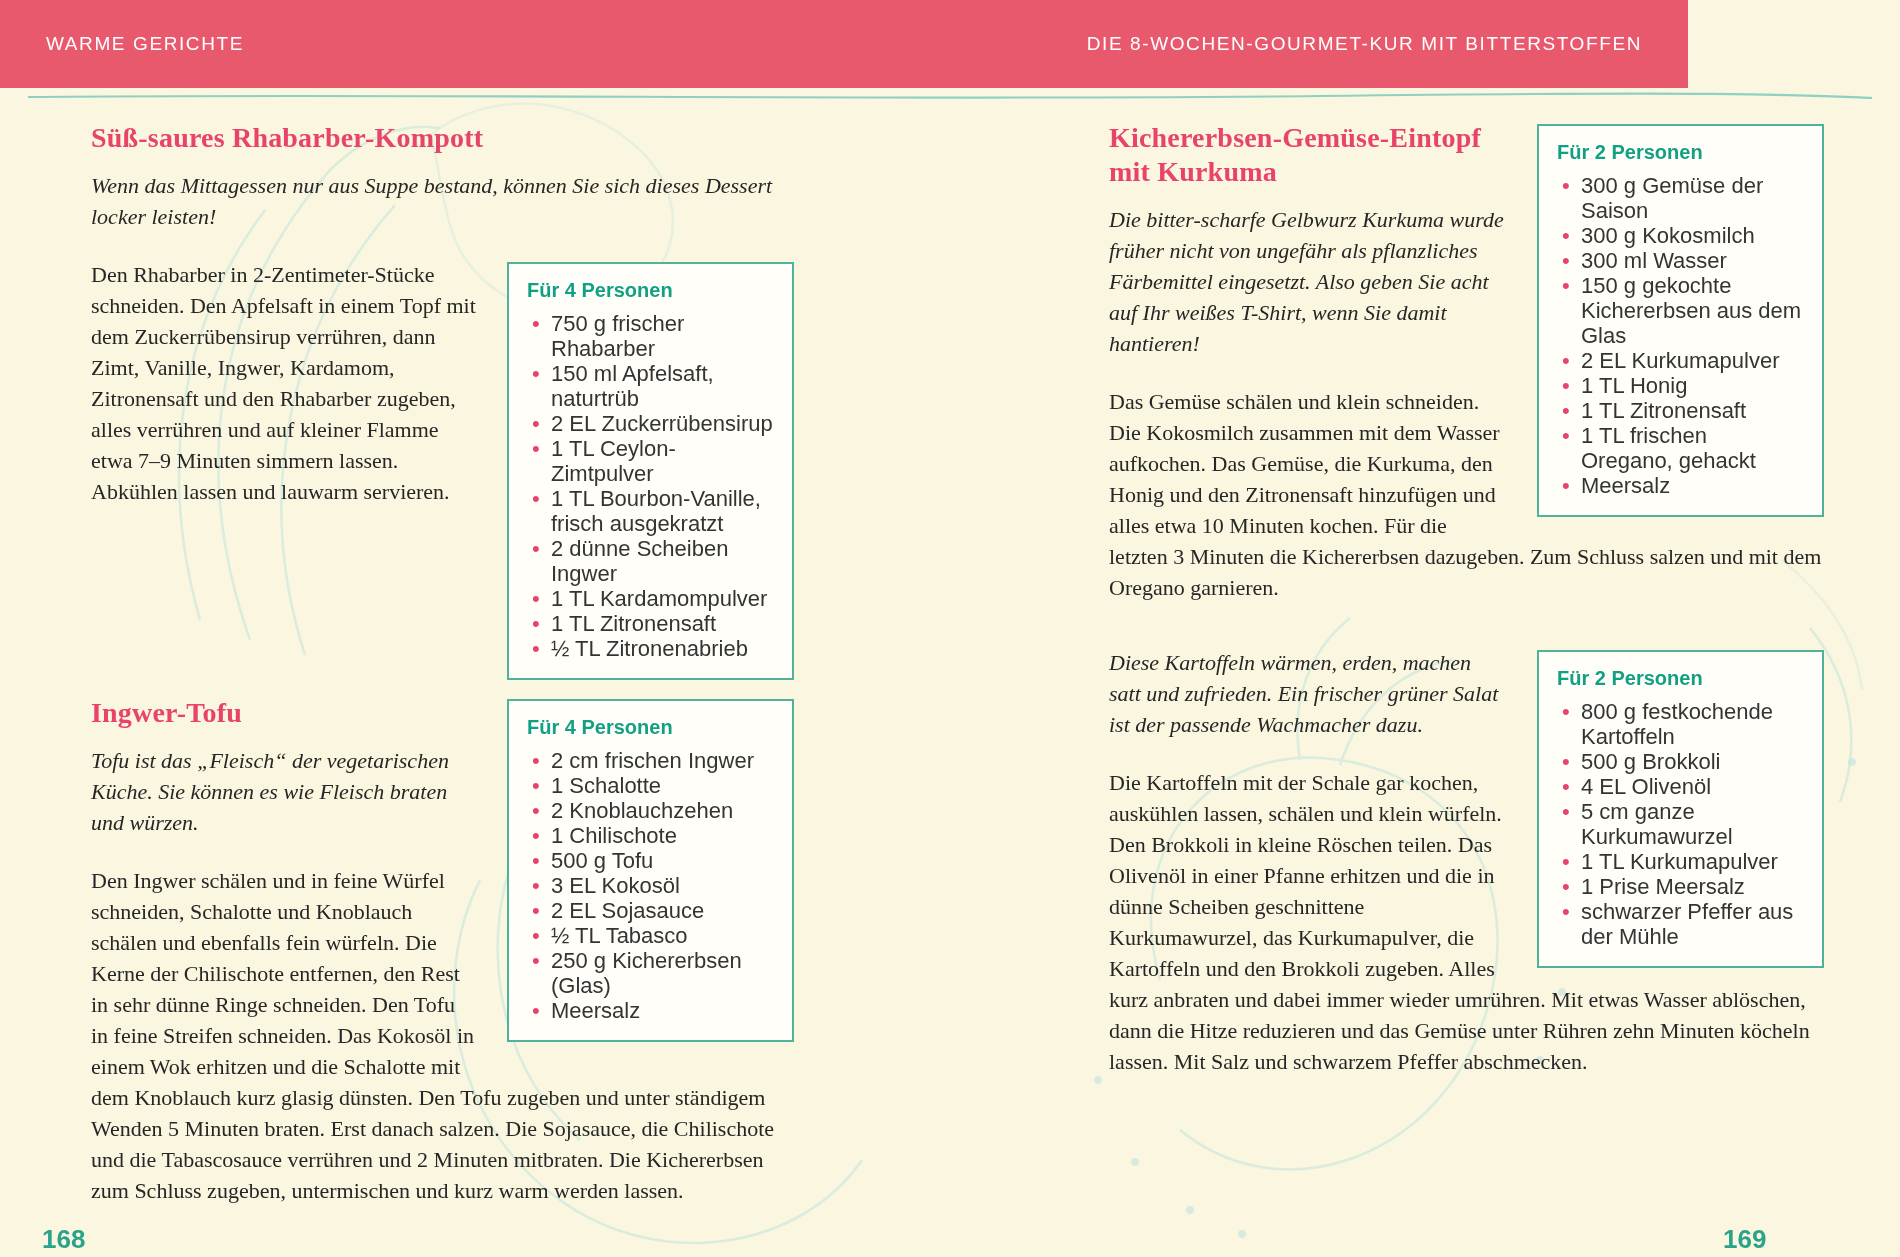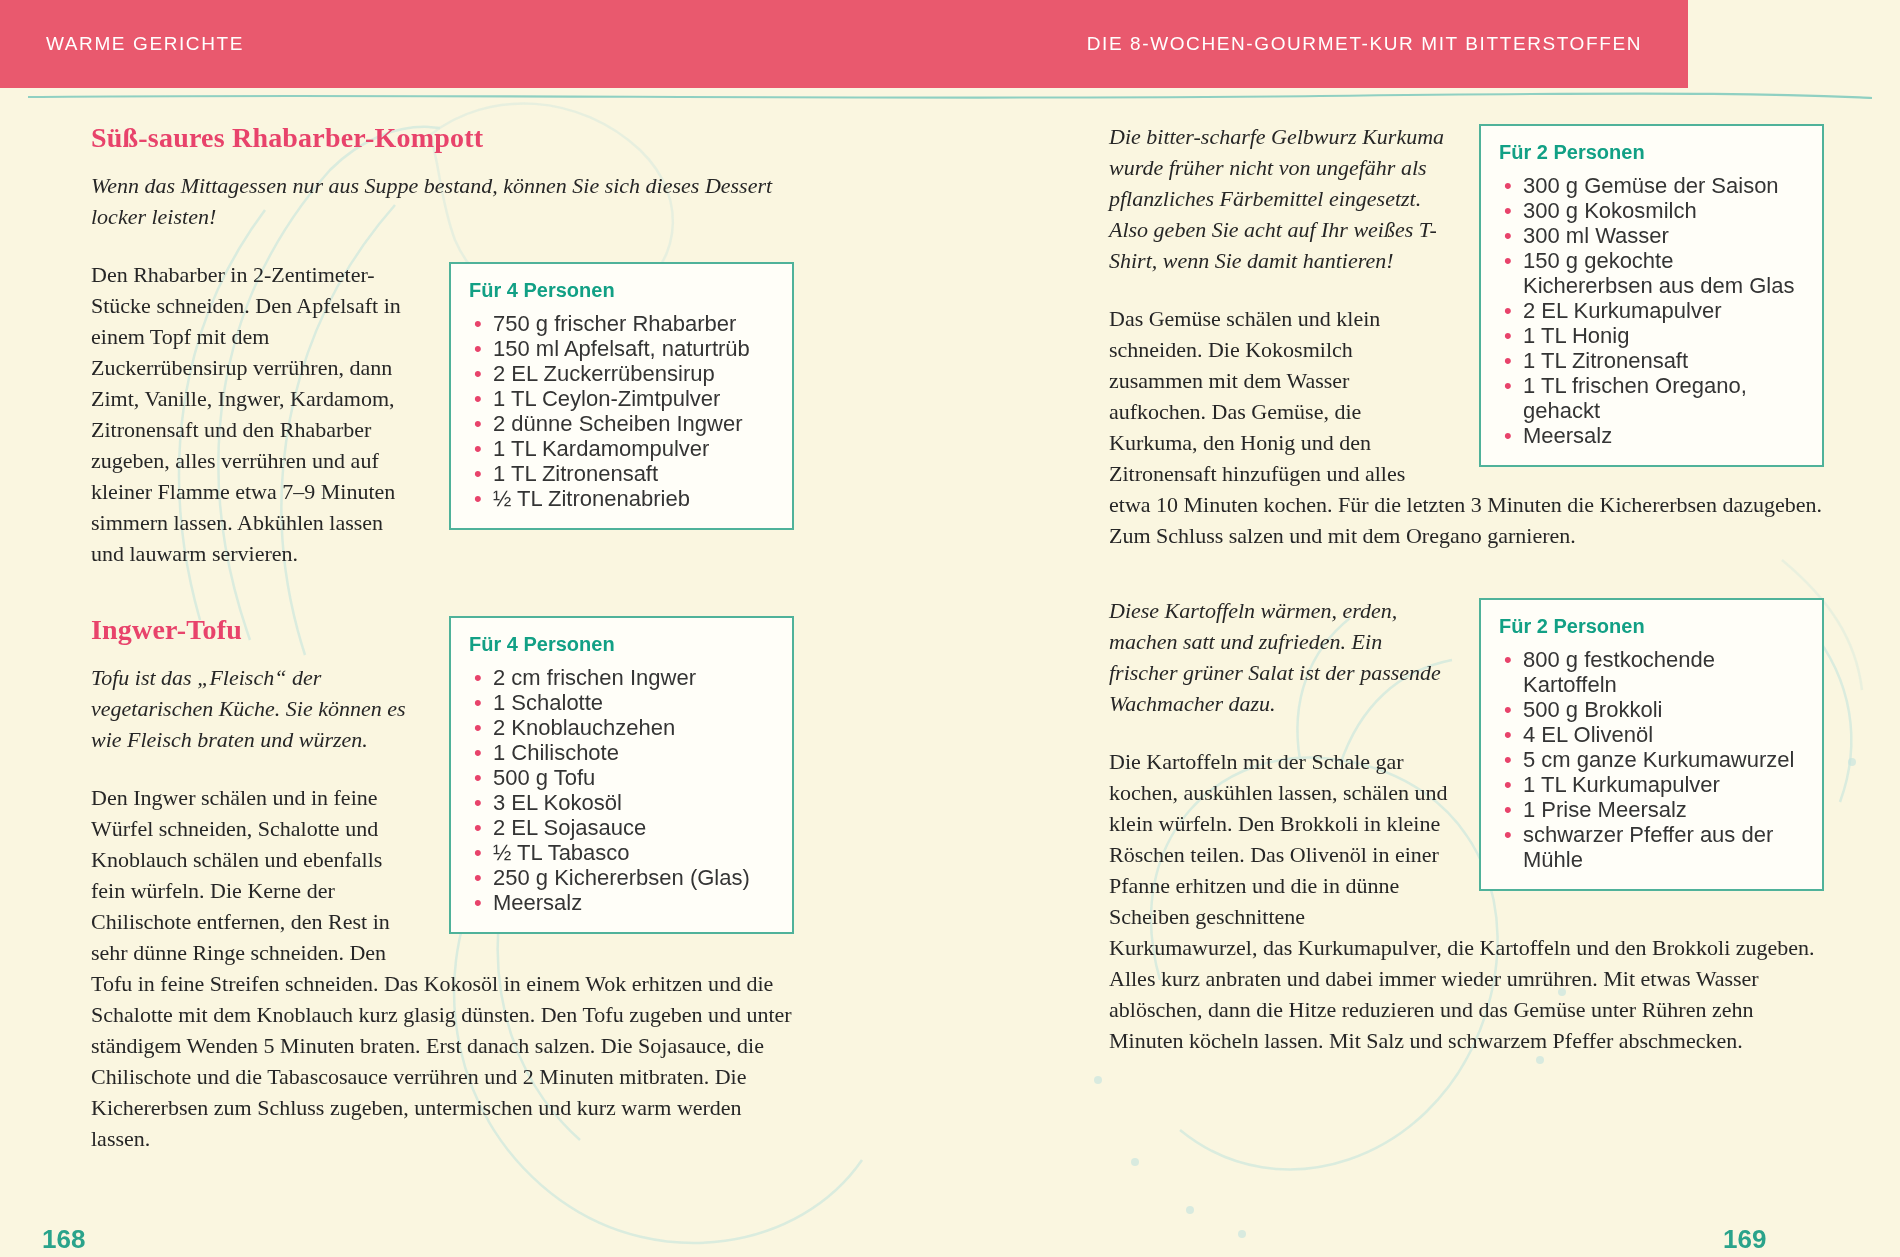--- a/index.html
+++ b/index.html
@@ -33,21 +33,21 @@
     color:var(--heading,#e8436b);
     font-size:28px; line-height:34px;
     margin-bottom:15px; letter-spacing:0.2px;
   }
   .recipe-intro {
     font-style:italic; font-size:22px; line-height:31px;
     margin-bottom:27px;
   }
   .recipe-body { font-size:22px; line-height:31px; hyphens:auto; }
   .ingredients-box {
-    float:right; width:345px;
+    float:right; width:287px;
     margin:3px 0 16px 30px;
     background:var(--box_bg,#fffef8);
     border:2.5px solid var(--teal_border,#4fb29a);
     padding:15px 18px 17px 18px;
     font-family:"Liberation Sans", sans-serif;
   }
   .ingredients-heading {
     color:var(--teal,#12a085);
     font-weight:bold; font-size:20px; margin-bottom:9px;
   }
@@ -113,20 +113,21 @@
   <section class="recipe">
     <h2 class="recipe-title">Süß-saures Rhabarber-Kompott</h2>
     <p class="recipe-intro">Wenn das Mittagessen nur aus Suppe bestand, können Sie sich dieses Dessert locker leisten!</p>
     <aside class="ingredients-box">
       <div class="ingredients-heading">Für 4 Personen</div>
       <ul class="ingredients-list">
           <li>750 g frischer Rhabarber</li>
           <li>150 ml Apfelsaft, naturtrüb</li>
           <li>2 EL Zuckerrübensirup</li>
           <li>1 TL Ceylon-Zimtpulver</li>
+          <li>1 TL Bourbon-Vanille, frisch ausgekratzt</li>
           <li>2 dünne Scheiben Ingwer</li>
           <li>1 TL Kardamompulver</li>
           <li>1 TL Zitronensaft</li>
           <li>½ TL Zitronenabrieb</li>
         </ul>
     </aside>
     <p class="recipe-body">Den Rhabarber in 2-Zentimeter-Stücke schneiden. Den Apfelsaft in einem Topf mit dem Zuckerrübensirup verrühren, dann Zimt, Vanille, Ingwer, Kardamom, Zitronensaft und den Rhabarber zugeben, alles verrühren und auf kleiner Flamme etwa 7–9 Minuten simmern lassen. Abkühlen lassen und lauwarm servieren.</p>
   </section>
 
   <section class="recipe">
@@ -162,20 +163,21 @@
           <li>300 g Kokosmilch</li>
           <li>300 ml Wasser</li>
           <li>150 g gekochte Kichererbsen aus dem Glas</li>
           <li>2 EL Kurkumapulver</li>
           <li>1 TL Honig</li>
           <li>1 TL Zitronensaft</li>
           <li>1 TL frischen Oregano, gehackt</li>
           <li>Meersalz</li>
         </ul>
     </aside>
+    <h2 class="recipe-title">Kichererbsen-Gemüse-Eintopf mit Kurkuma</h2>
     <p class="recipe-intro">Die bitter-scharfe Gelbwurz Kurkuma wurde früher nicht von ungefähr als pflanzliches Färbemittel eingesetzt. Also geben Sie acht auf Ihr weißes T-Shirt, wenn Sie damit hantieren!</p>
     <p class="recipe-body">Das Gemüse schälen und klein schneiden. Die Kokosmilch zusammen mit dem Wasser aufkochen. Das Gemüse, die Kurkuma, den Honig und den Zitronensaft hinzufügen und alles etwa 10 Minuten kochen. Für die letzten 3 Minuten die Kichererbsen dazugeben. Zum Schluss salzen und mit dem Oregano garnieren.</p>
   </section>
 
   <section class="recipe">
     <aside class="ingredients-box">
       <div class="ingredients-heading">Für 2 Personen</div>
       <ul class="ingredients-list">
           <li>800 g festkochende Kartoffeln</li>
           <li>500 g Brokkoli</li>

